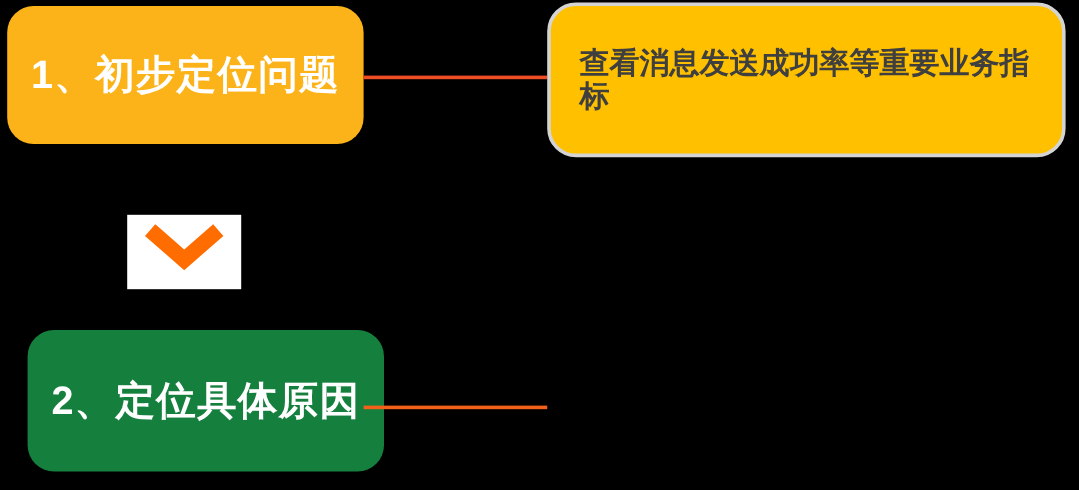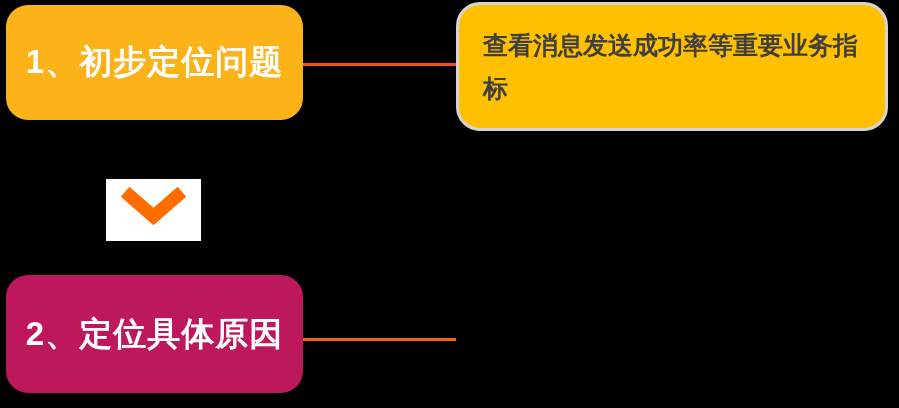--- a/index.html
+++ b/index.html
@@ -25,36 +25,36 @@
     display: flex;
     align-items: center;
     justify-content: center;
     color: #FFFFFF;
     font-size: 33px;
     font-weight: bold;
     letter-spacing: 1px;
     text-align: center;
   }
   .step1 { top: 5px;   height: 115px; background: #FCB319; }
-  .step2 { top: 275px; height: 118px; background: #be185d; }
+  .step2 { top: 275px; height: 118px; background: #15803d; margin-left: 17px; }
 
   
   .detail-box {
     position: absolute;
     left: 456px;
     width: 432px;
     border: 3px solid #D4D4D4;
     box-sizing: border-box;
     border-radius: 24px;
     display: flex;
     align-items: center;
     color: #3F3F3F;
     font-size: 25px;
     font-weight: bold;
-    line-height: 43px;
+    line-height: 27px;
     padding-left: 24px;
     padding-right: 10px;
   }
   .detail1 { top: 2px;   height: 129px; background: #FFC000; }
   .detail2 { top: 272px; height: 129px; background: #FC6D00; }
   .detail-box span { white-space: pre-line; }
 
   
   .connector {
     position: absolute;

